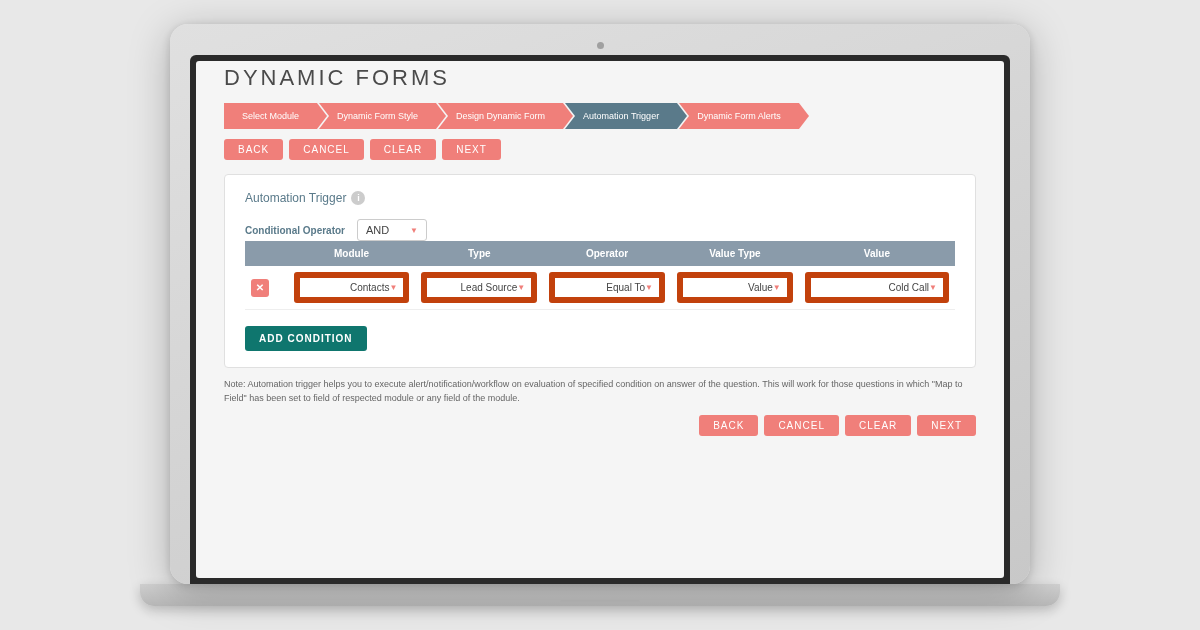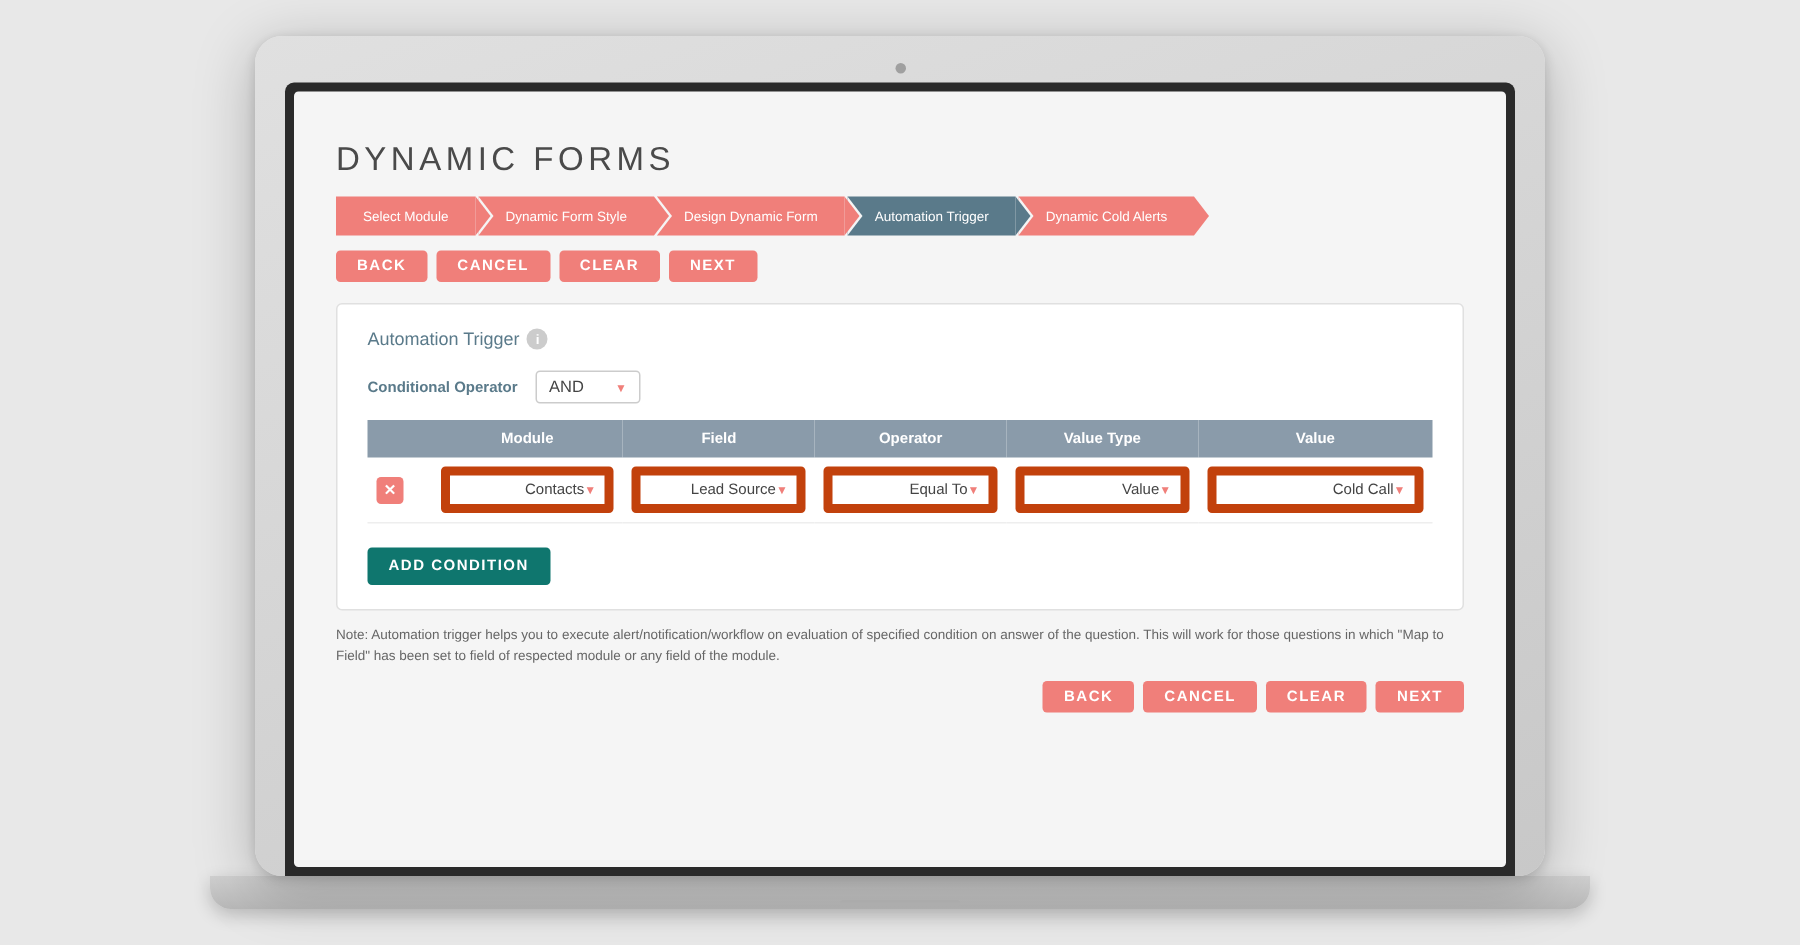--- a/index.html
+++ b/index.html
@@ -72,21 +72,21 @@
     }
     .trackpad-notch {
       width: 80px;
       height: 4px;
       background: #bbb;
       border-radius: 2px;
     }
 
     
     .page {
-      padding: 32px 28px;
+      padding: 4px 28px;
       flex: 1;
       overflow: auto;
     }
 
     .page-title {
       font-size: 22px;
       font-weight: 300;
       color: #4a4a4a;
       letter-spacing: 3px;
       text-transform: uppercase;
@@ -160,21 +160,21 @@
     
     .action-buttons {
       display: flex;
       gap: 6px;
       margin-bottom: 14px;
     }
 
     .btn {
       padding: 5px 14px;
       font-size: 10px;
-      font-weight: bold;
+      font-weight: normal;
       letter-spacing: 1px;
       border: none;
       border-radius: 3px;
       cursor: pointer;
       color: white;
       text-transform: uppercase;
     }
 
     .btn-salmon {
       background: #f07f7a;
@@ -209,21 +209,21 @@
       font-size: 9px;
       color: white;
       font-weight: bold;
     }
 
     
     .cond-operator-row {
       display: flex;
       align-items: center;
       gap: 12px;
-      margin-bottom: 11px;
+      margin-bottom: 0;
     }
 
     .cond-operator-label {
       font-size: 10px;
       color: #5a7a8a;
       font-weight: bold;
     }
 
     .select-box {
       padding: 4px 8px;
@@ -357,21 +357,21 @@
             <div class="progress-step">
               <span>Dynamic Form Style</span>
             </div>
             <div class="progress-step">
               <span>Design Dynamic Form</span>
             </div>
             <div class="progress-step active">
               <span>Automation Trigger</span>
             </div>
             <div class="progress-step">
-              <span>Dynamic Cold Alerts</span>
+              <span>Dynamic Form Alerts</span>
             </div>
           </div>
 
           <div class="action-buttons">
             <button class="btn btn-salmon">BACK</button>
             <button class="btn btn-salmon">CANCEL</button>
             <button class="btn btn-salmon">CLEAR</button>
             <button class="btn btn-salmon">NEXT</button>
           </div>
 
@@ -391,21 +391,21 @@
                 <span class="arrow">▼</span>
               </div>
             </div>
 
             
             <table class="conditions-table">
               <thead>
                 <tr>
                   <th class="col-action"></th>
                   <th class="col-module">Module</th>
-                  <th class="col-field">Field</th>
+                  <th class="col-field">Type</th>
                   <th class="col-operator">Operator</th>
                   <th class="col-valuetype">Value Type</th>
                   <th class="col-value">Value</th>
                 </tr>
               </thead>
               <tbody>
                 <tr class="table-row">
                   <td>
                     <div class="delete-btn">✕</div>
                   </td>

